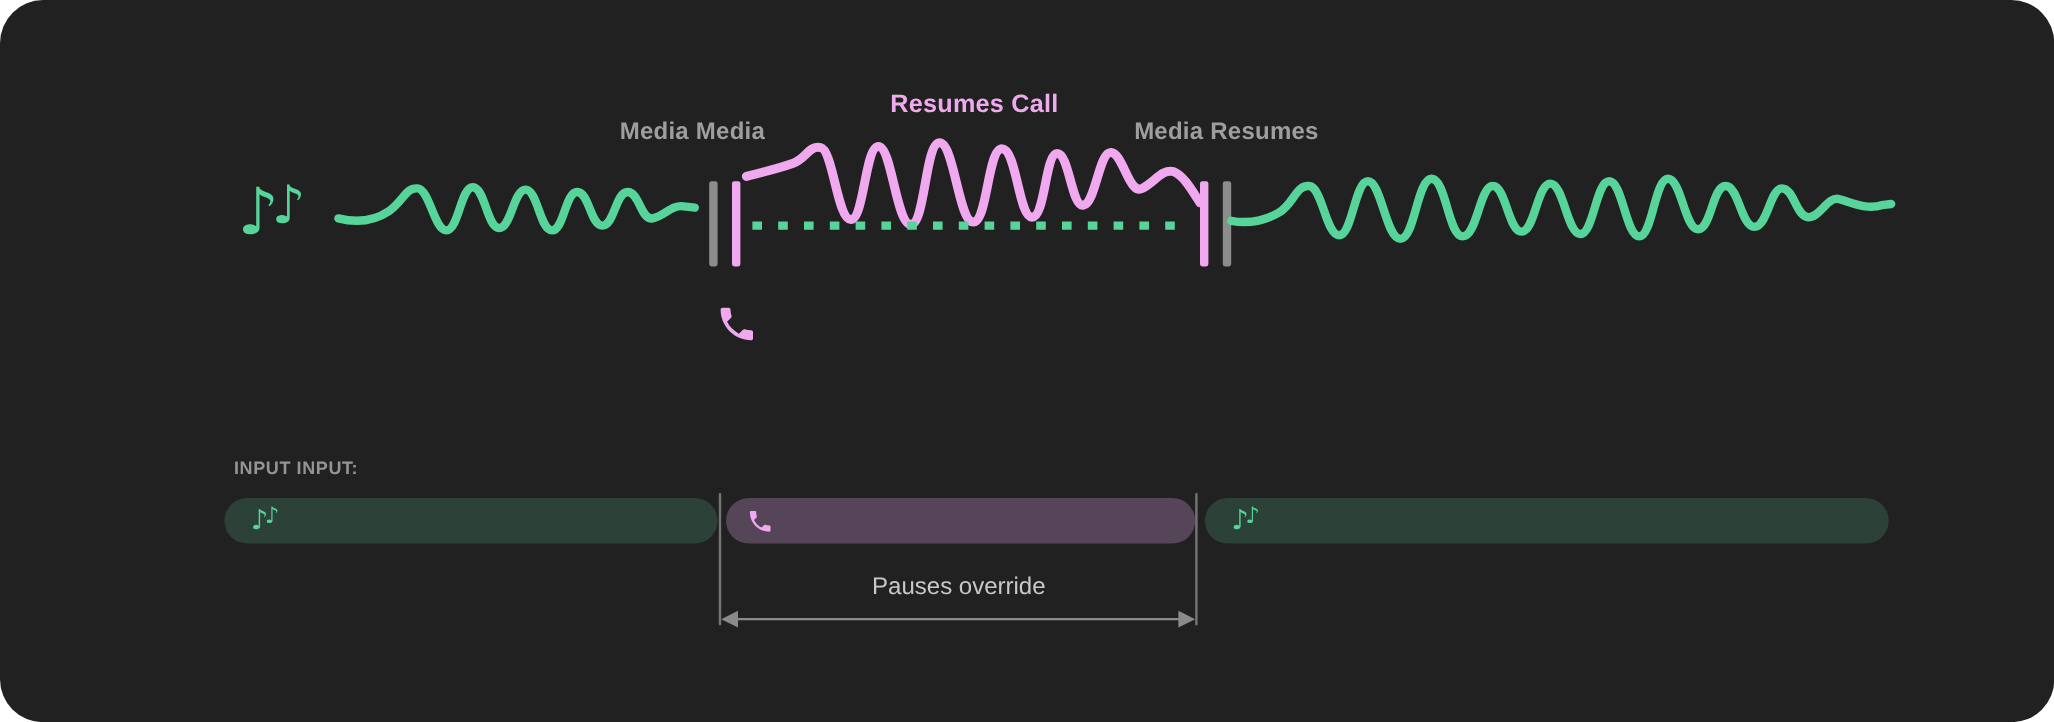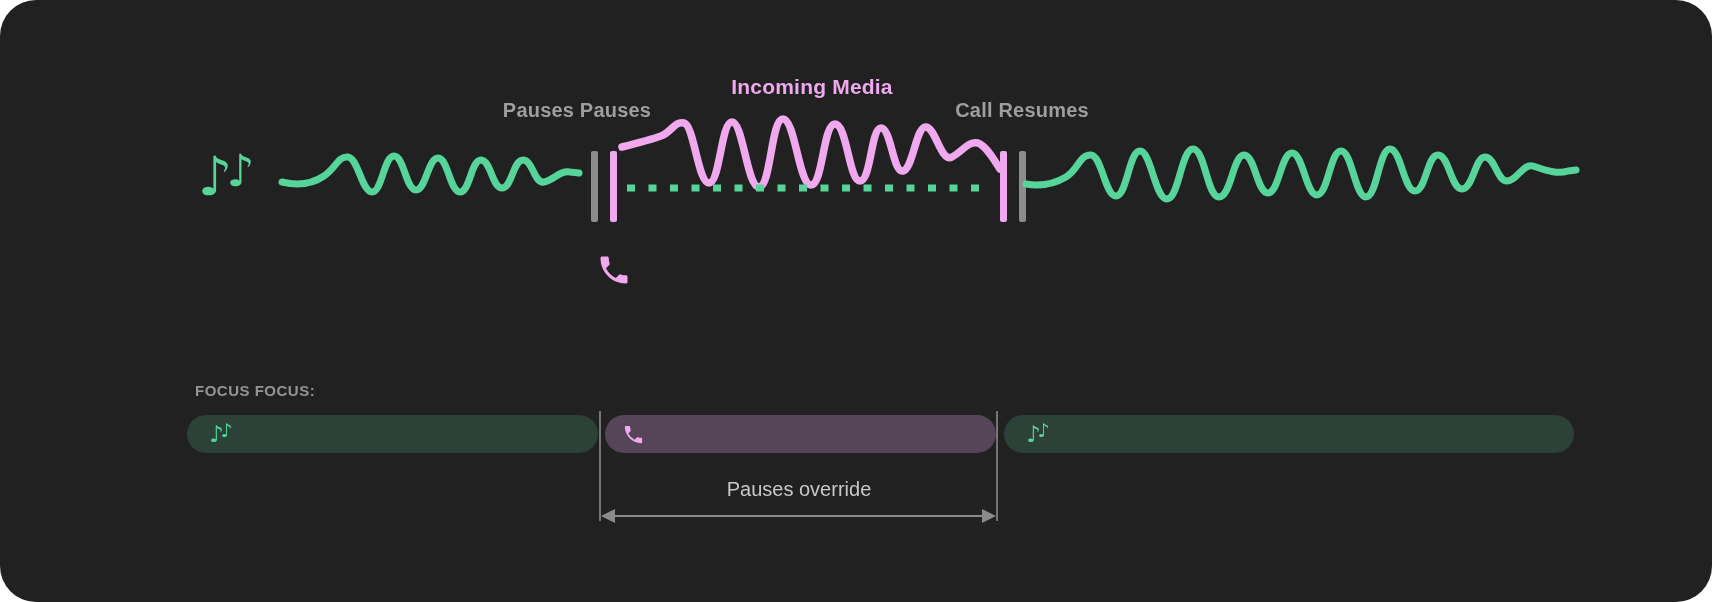--- a/index.html
+++ b/index.html
@@ -44,23 +44,23 @@
   #vline-right{left:996px;}
   .arrow-svg{position:absolute;left:599px;top:504px;}
   #lbl-system-override{position:absolute;left:799px;top:478px;transform:translateX(-50%);
     font-size:20px;color:#C8C8C8;white-space:nowrap;}
 </style>
 </head>
 <body>
 
 <div class="card">
 
-  <div class="tl-label" id="lbl-media-pauses">Pauses Pauses</div>
-  <div class="tl-label pink" id="lbl-incoming-call">Incoming Media</div>
-  <div class="tl-label" id="lbl-media-resumes">Call Resumes</div>
+  <div class="tl-label" id="lbl-media-pauses">Media Media</div>
+  <div class="tl-label pink" id="lbl-incoming-call">Resumes Call</div>
+  <div class="tl-label" id="lbl-media-resumes">Media Resumes</div>
 
   <div class="big-notes"><span class="n1">♪</span><span class="n2">♪</span>
   </div>
 
   <svg class="wave-svg" width="1712" height="320" viewBox="0 0 1712 320">
 
     <path d="M282 182 C 298 186, 312 184, 324 176 S 338 156, 348 157 S 362 192, 372 192
          S 384 156, 394 156 S 406 190, 416 190 S 428 158, 438 158 S 450 192, 460 192
          S 471 160, 481 160 S 492 188, 502 188 S 513 160, 523 160 S 534 184, 544 182
          S 560 170, 570 172 L 579 173" fill="none" stroke="#57D49A" stroke-width="7" stroke-linecap="round" stroke-linejoin="round"></path>
@@ -83,21 +83,21 @@
          S 1233 155, 1244 155 S 1257 193, 1268 193 S 1281 153, 1292 153 S 1306 195, 1317 195
          S 1330 151, 1341 151 S 1355 197, 1366 197 S 1379 149, 1390 149 S 1404 191, 1415 191
          S 1427 155, 1438 155 S 1451 189, 1462 189 S 1475 157, 1485 157 S 1497 181, 1507 181
          S 1523 163, 1533 166 S 1556 175, 1568 171 L 1576 170" fill="none" stroke="#57D49A" stroke-width="7" stroke-linecap="round" stroke-linejoin="round"></path>
 
     <g transform="translate(596,252) scale(1.5)">
       <path fill="#F0A9EE" d="M6.62 10.79c1.44 2.83 3.76 5.14 6.59 6.59l2.2-2.2c.27-.27.67-.36 1.02-.24 1.12.37 2.33.57 3.57.57.55 0 1 .45 1 1V20c0 .55-.45 1-1 1-9.39 0-17-7.61-17-17 0-.55.45-1 1-1h3.5c.55 0 1 .45 1 1 0 1.25.2 2.45.57 3.57.11.35.03.74-.24 1.02l-2.2 2.2z"></path>
     </g>
   </svg>
 
-  <div class="focus-heading">FOCUS FOCUS:</div>
+  <div class="focus-heading">INPUT INPUT:</div>
 
   <div class="focus-bar media" id="bar-media-left">
     <span class="small-notes"><span class="n1">♪</span><span class="n2">♪</span>
     </span>
   </div>
 
   <div class="focus-bar call" id="bar-call">
     <svg width="23" height="23" viewBox="0 0 24 24">
       <path fill="#F0A9EE" d="M6.62 10.79c1.44 2.83 3.76 5.14 6.59 6.59l2.2-2.2c.27-.27.67-.36 1.02-.24 1.12.37 2.33.57 3.57.57.55 0 1 .45 1 1V20c0 .55-.45 1-1 1-9.39 0-17-7.61-17-17 0-.55.45-1 1-1h3.5c.55 0 1 .45 1 1 0 1.25.2 2.45.57 3.57.11.35.03.74-.24 1.02l-2.2 2.2z"></path>
     </svg>

